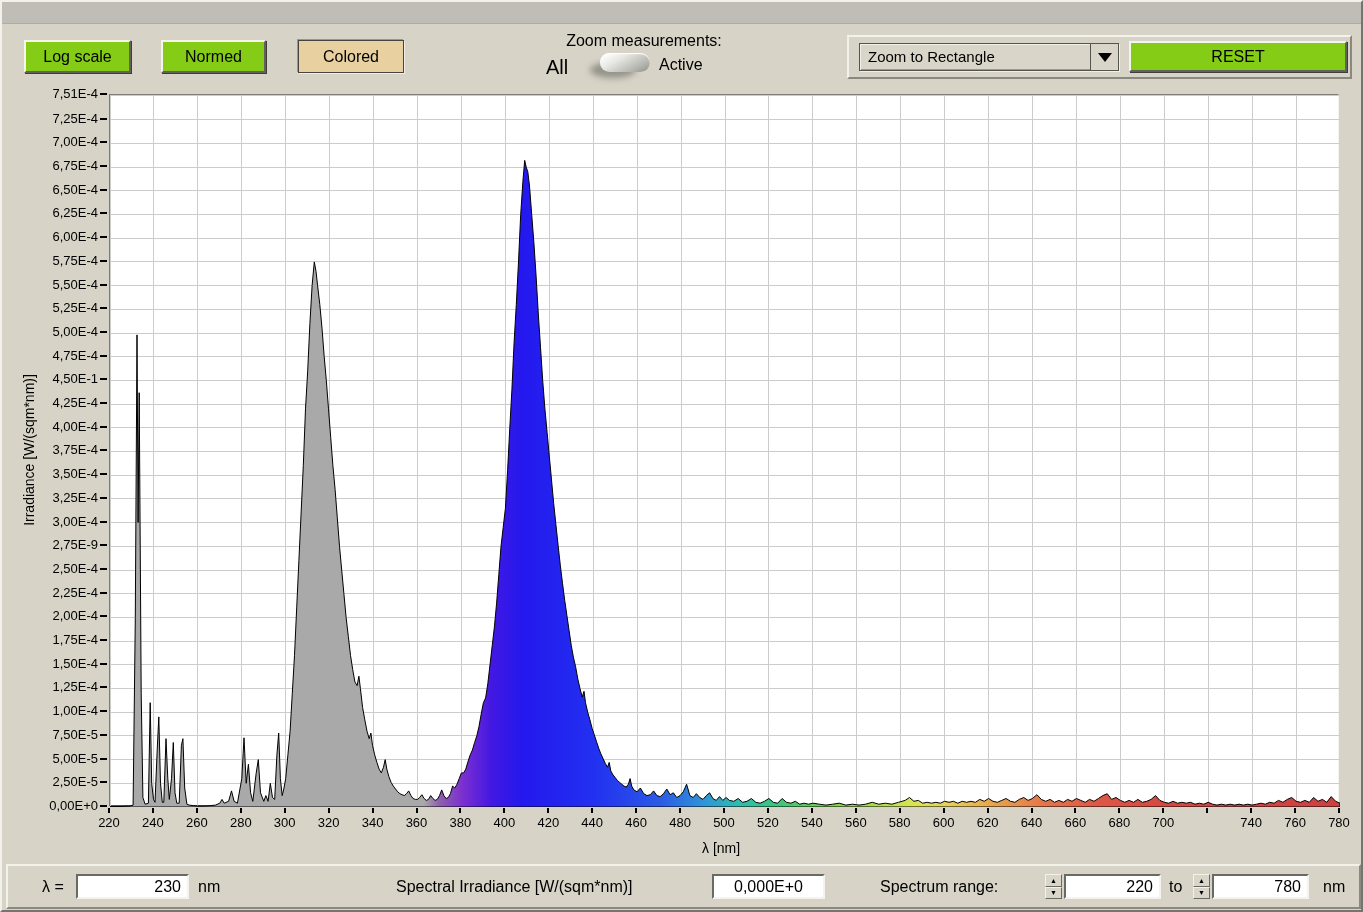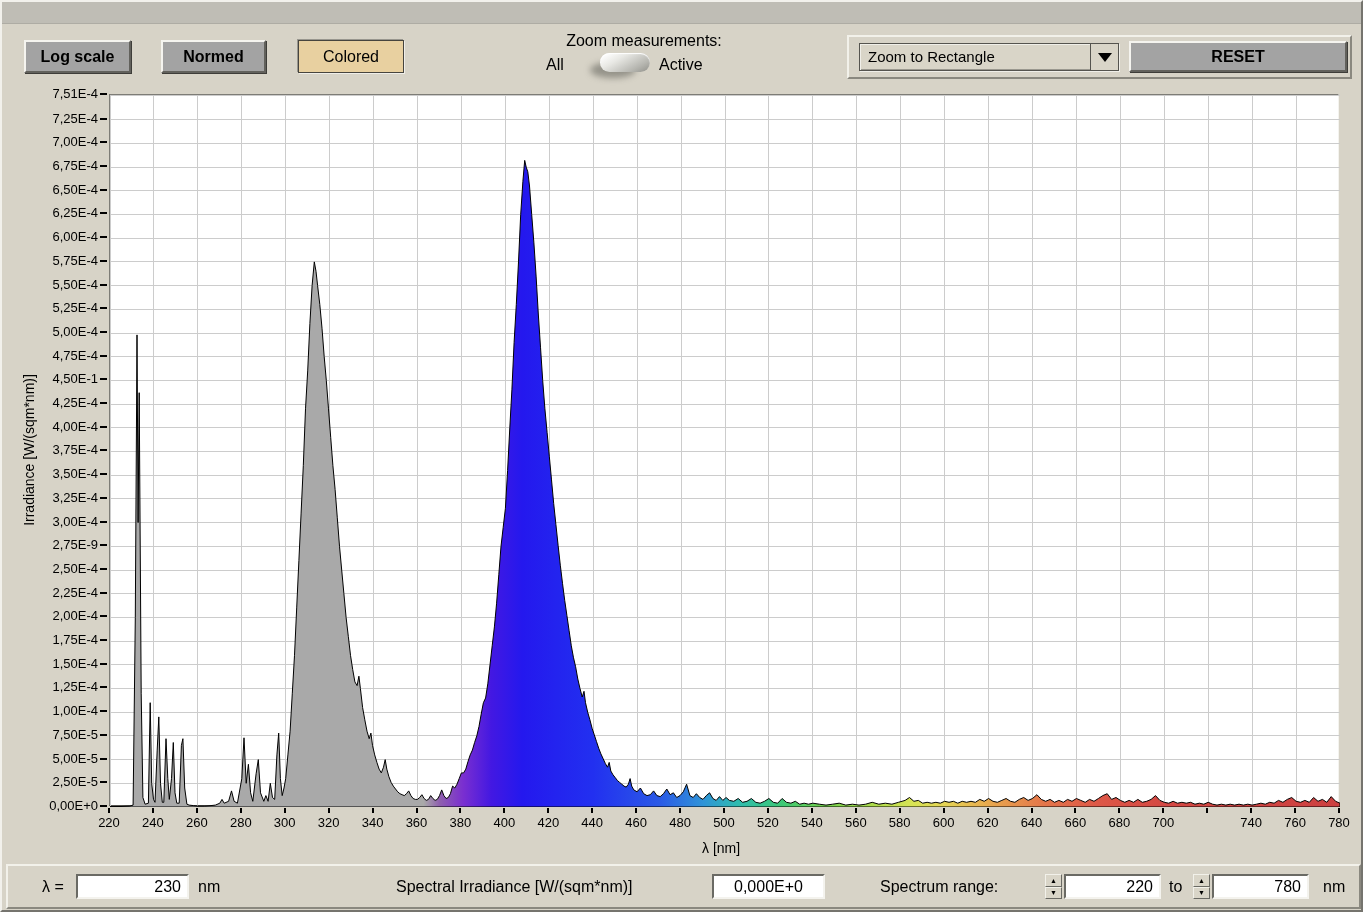--- a/index.html
+++ b/index.html
@@ -5,24 +5,24 @@
   html,body{margin:0;padding:0;background:#9a9890;}
   *{box-sizing:border-box;font-family:"Liberation Sans","DejaVu Sans",sans-serif;}
   .window{
     position:relative;width:1363px;height:912px;background:#d7d3c7;overflow:hidden;
     border-top:2px solid #f2f1ec;border-left:2px solid #f2f1ec;
     border-right:2px solid #75746e;border-bottom:2px solid #75746e;
   }
   .top-strip{position:absolute;left:0;top:0;width:100%;height:22px;background:#bfbdb5;border-bottom:1px solid #aeaca4;}
   .toolbar{position:absolute;left:0;top:22px;width:100%;height:58px;}
   .btn{
-    position:absolute;background:#a3a3a3;color:#000;font-size:16px;text-align:right;
+    position:absolute;background:#84cc16;color:#000;font-size:16px;text-align:right;
     border-top:2px solid #f5f4ef;border-left:2px solid #f5f4ef;
     border-right:2px solid #62615c;border-bottom:2px solid #62615c;
-    box-shadow:1px 1px 0 #3e3d39;display:flex;align-items:center;justify-content:center;cursor:pointer;font-weight:bold;
+    box-shadow:1px 1px 0 #3e3d39;display:flex;align-items:center;justify-content:center;cursor:pointer;
   }
   .btn-pressed{
     position:absolute;background:#e8d0a0;color:#000;font-size:16px;
     border:1px solid #46443e;box-shadow:-1px -1px 0 #98968e,1px 1px 0 #efeee9;
     display:flex;align-items:center;justify-content:center;cursor:pointer;
   }
   .label{position:absolute;color:#000;}
   .panel-raised{
     position:absolute;background:#d7d3c7;
     border-top:2px solid #f2f1ea;border-left:2px solid #f2f1ea;
@@ -81,21 +81,21 @@
 
 <div class="window">
   <div class="top-strip"></div>
 
   <div class="toolbar">
     <div class="btn" style="left:22px;top:16px;width:107px;height:33px;">Log scale</div>
     <div class="btn" style="left:159px;top:16px;width:105px;height:33px;">Normed</div>
     <div class="btn-pressed" style="left:296px;top:16px;width:106px;height:33px;">Colored</div>
 
     <div class="label" style="left:537px;top:8px;width:210px;text-align:center;font-size:16px;">Zoom measurements:</div>
-    <div class="label" style="left:544px;top:32px;font-size:16px;">All</div>
+    <div class="label" style="left:544px;top:32px;font-size:20px;">All</div>
     <div class="toggle" style="left:596px;top:29px;">
       <span class="toggle-shadow"></span>
       <span class="toggle-knob"></span>
     </div>
     <div class="label" style="left:657px;top:32px;font-size:16px;">Active</div>
 
     <div class="panel-raised" style="left:845px;top:11px;width:505px;height:44px;">
       <div class="dropdown" style="left:10px;top:6px;width:260px;height:28px;">
         <span class="dd-text">Zoom to Rectangle</span>
         <span class="dd-arrow">

